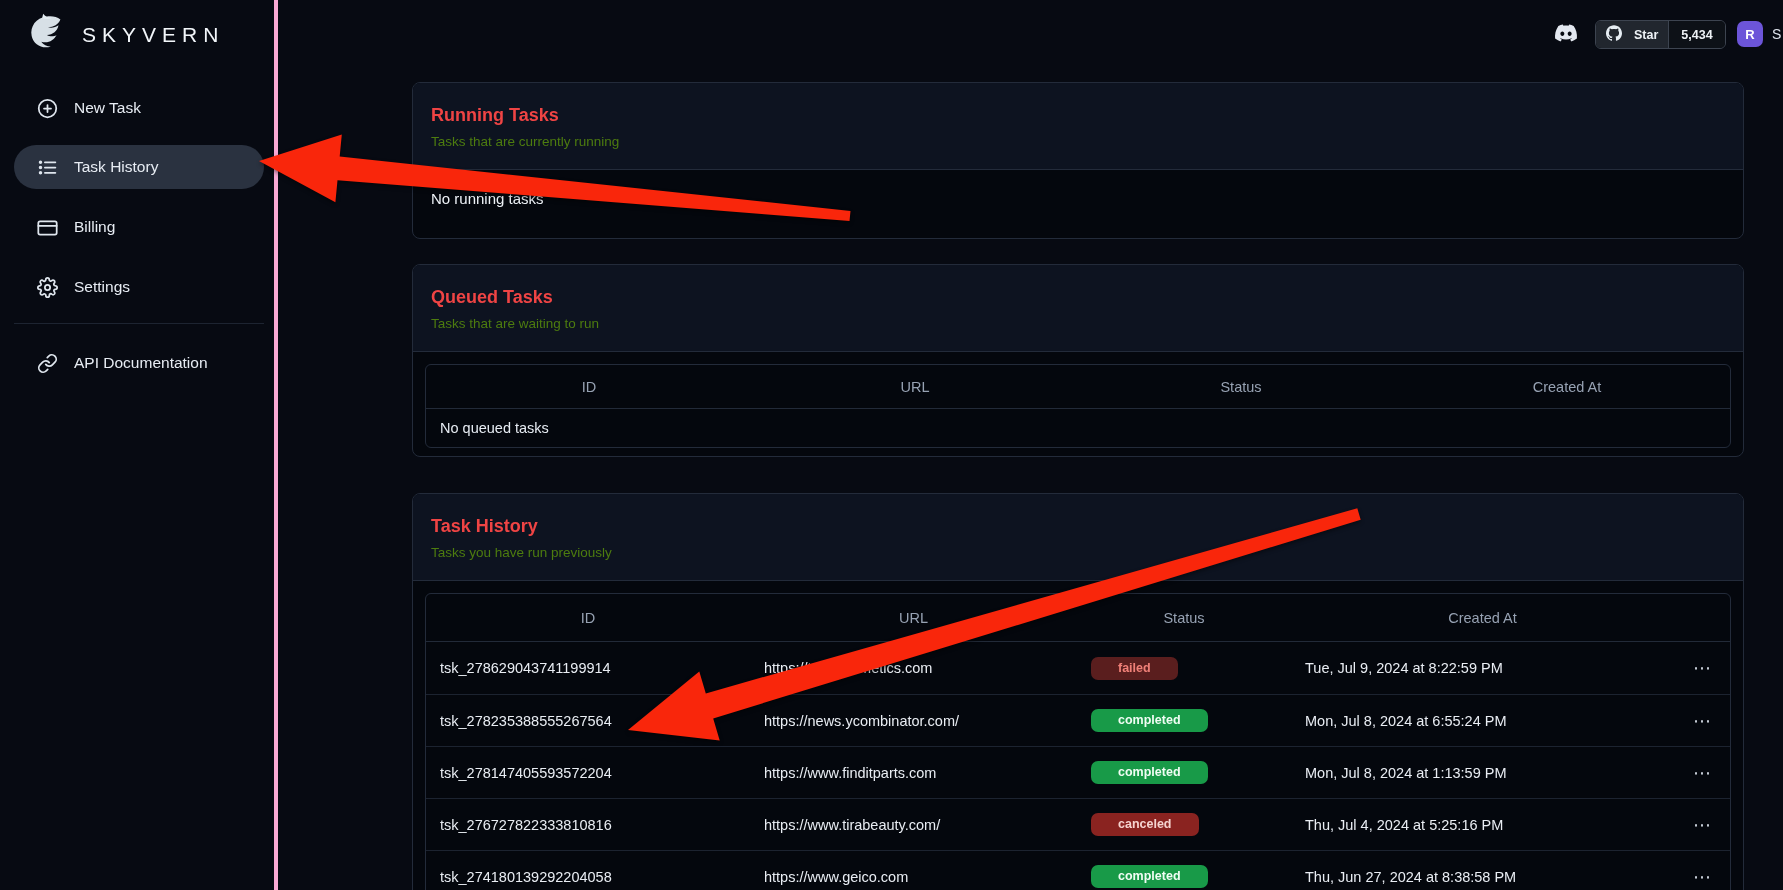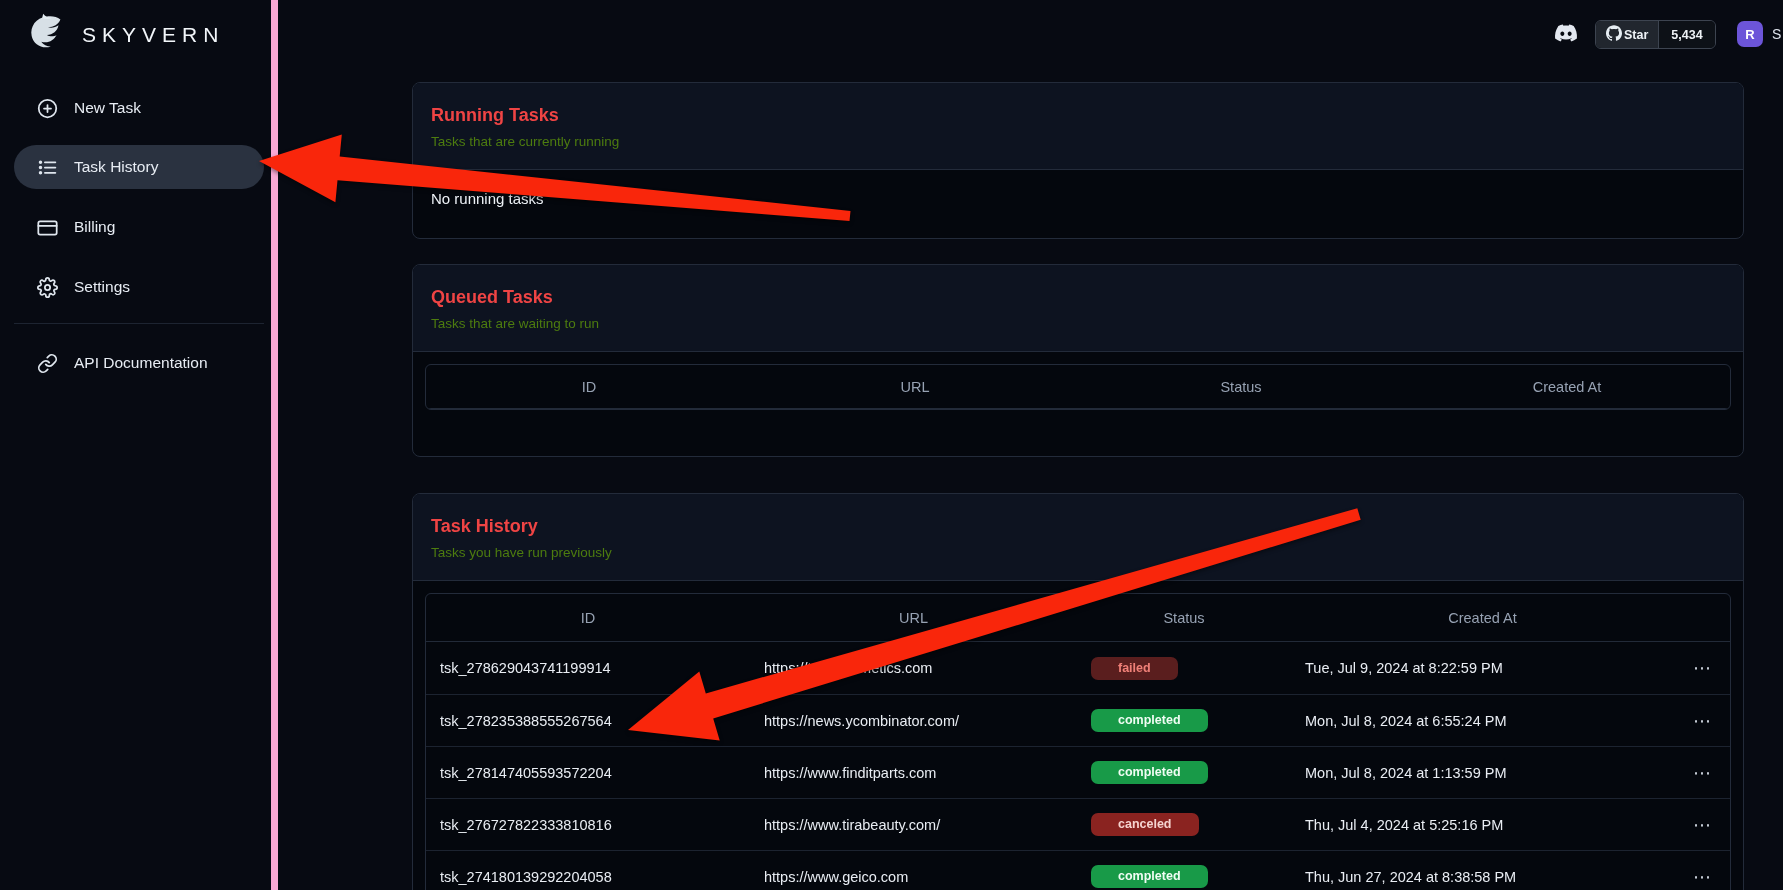--- a/index.html
+++ b/index.html
@@ -5,39 +5,39 @@
   * { margin:0; padding:0; box-sizing:border-box; }
   html,body { background:#070a12; }
   body {
     font-family:"Liberation Sans","DejaVu Sans",sans-serif;
     width:1783px; height:890px; position:relative; overflow:hidden;
     color:#e7ecf3;
   }
 
   
   .sidebar { position:absolute; left:0; top:0; width:278px; height:890px;
-    background:#070a12; border-right:7px solid #f9a8d4; }
+    background:#070a12; border-right:4px solid #f9a8d4; }
   .logo { display:flex; align-items:center; gap:12px; padding:10px 0 0 24px; cursor:pointer; }
   .logo-text { font-size:21px; letter-spacing:6px; color:#f2f6fa; font-weight:500; }
   .nav-item { position:absolute; left:14px; width:250px; height:44px; border-radius:24px;
     display:flex; align-items:center; gap:16px; padding-left:22px;
     font-size:15.5px; color:#e7ecf3; cursor:pointer; }
   .nav-item .icon { width:22px; height:22px; display:flex; align-items:center; justify-content:center; color:#dfe6ee; }
   .nav-item.active { background:#2a3240; }
   .nav-item.demo { background:#e6ebf2; color:#10151f; }
   .nav-item.demo .icon { color:#10151f; }
   .side-divider { position:absolute; left:14px; width:250px; top:323px; height:1px; background:#1d2431; }
 
   
   .discord-btn { position:absolute; left:1551px; top:21px; width:30px; height:27px;
     background:none; border:none; color:#e3e8f0; cursor:pointer; }
   .gh-widget { position:absolute; left:1595px; top:20px; height:29px; display:flex;
     border:1px solid #3d4450; border-radius:6px; overflow:hidden;
     font-size:12.5px; font-weight:700; cursor:pointer; }
-  .gh-left { display:flex; align-items:center; gap:2px; padding:0 10px; background:#21262e; color:#eef2f6; }
+  .gh-left { display:flex; align-items:center; gap:12px; padding:0 10px; background:#21262e; color:#eef2f6; }
   .gh-count { display:flex; align-items:center; padding:0 12px; background:#0d1117; color:#eef2f6; border-left:1px solid #3d4450; }
   .avatar { position:absolute; left:1737px; top:21px; width:26px; height:26px; border-radius:7px;
     background:#6c55d9; display:flex; align-items:center; justify-content:center;
     font-size:13px; font-weight:700; color:#fff; cursor:pointer; }
   .profile-partial { position:absolute; left:1772px; top:26px; font-size:14px; color:#dfe5ee; white-space:nowrap; }
 
   
   .card { position:absolute; left:412px; width:1332px; background:#04070d;
     border:1px solid #232b3a; border-radius:8px; overflow:hidden; }
   .card-header { padding:22px 18px 20px; background:#0d1320; border-bottom:1px solid #232b3a; }
@@ -182,20 +182,21 @@
     <div class="card-sub">Tasks that are waiting to run</div>
   </div>
   <div class="card-body">
     <div class="table">
       <div class="thead grid-queued">
         <div class="cell">ID</div>
         <div class="cell">URL</div>
         <div class="cell">Status</div>
         <div class="cell">Created At</div>
       </div>
+      <div class="row-queued-empty">No queued tasks</div>
     </div>
   </div>
 </section>
 
 <section class="card" style="top:493px;height:430px">
   <div class="card-header">
     <div class="card-title">Task History</div>
     <div class="card-sub">Tasks you have run previously</div>
   </div>
   <div class="card-body">

